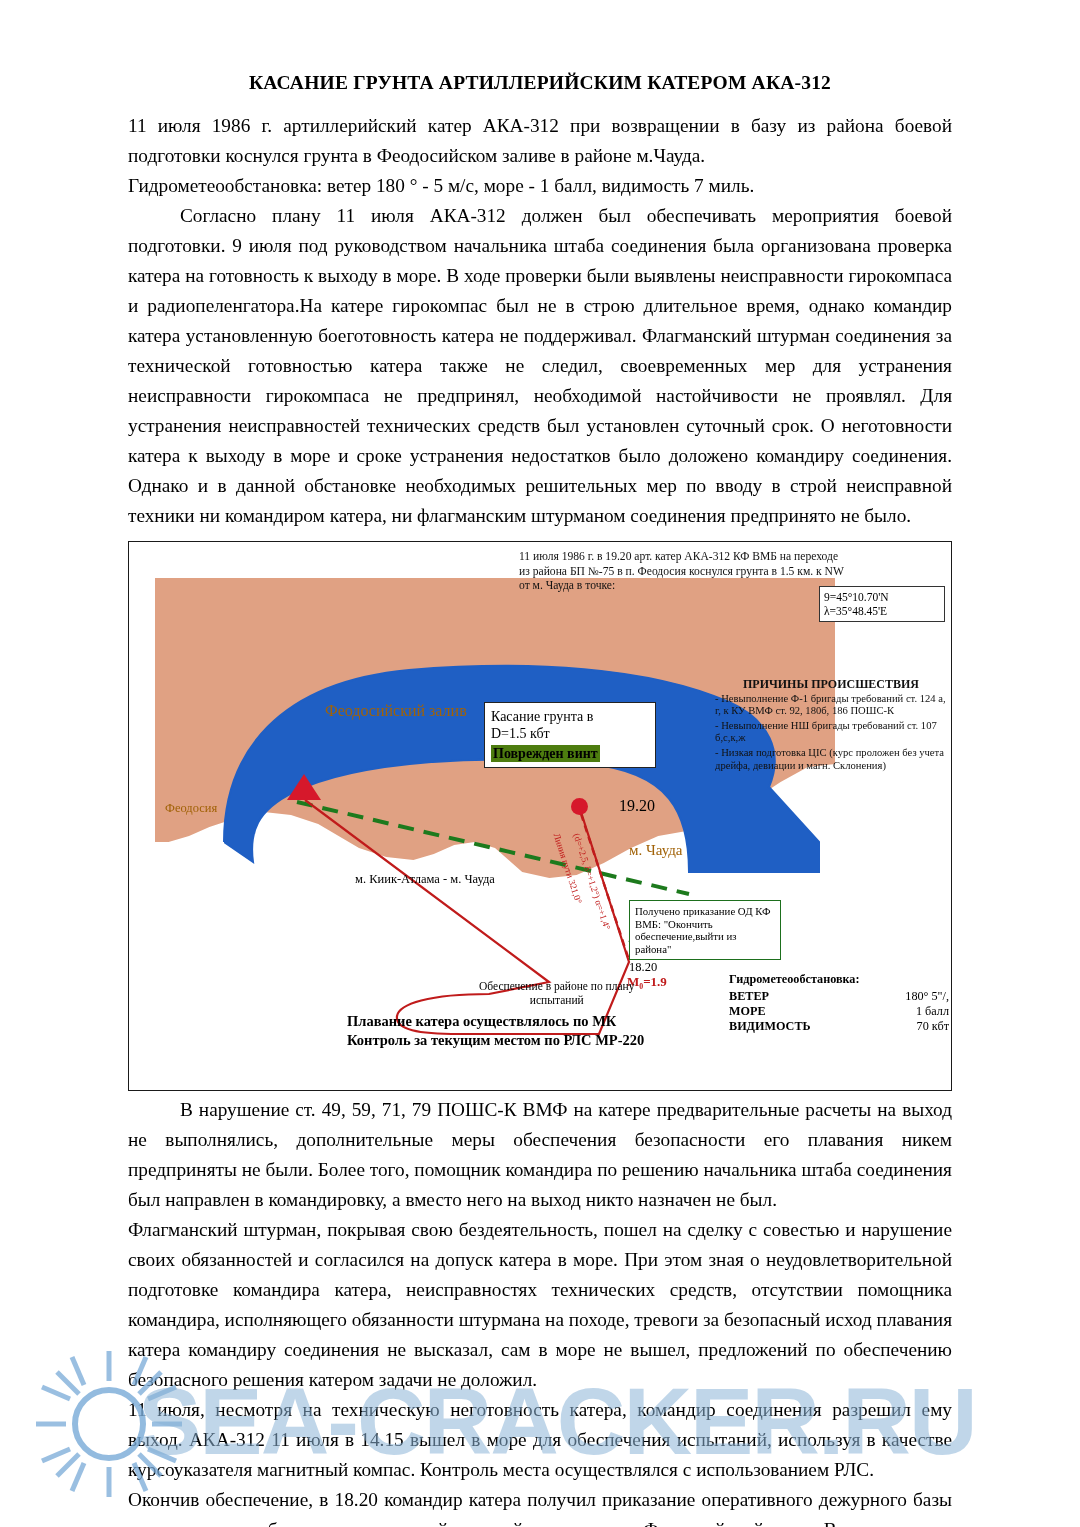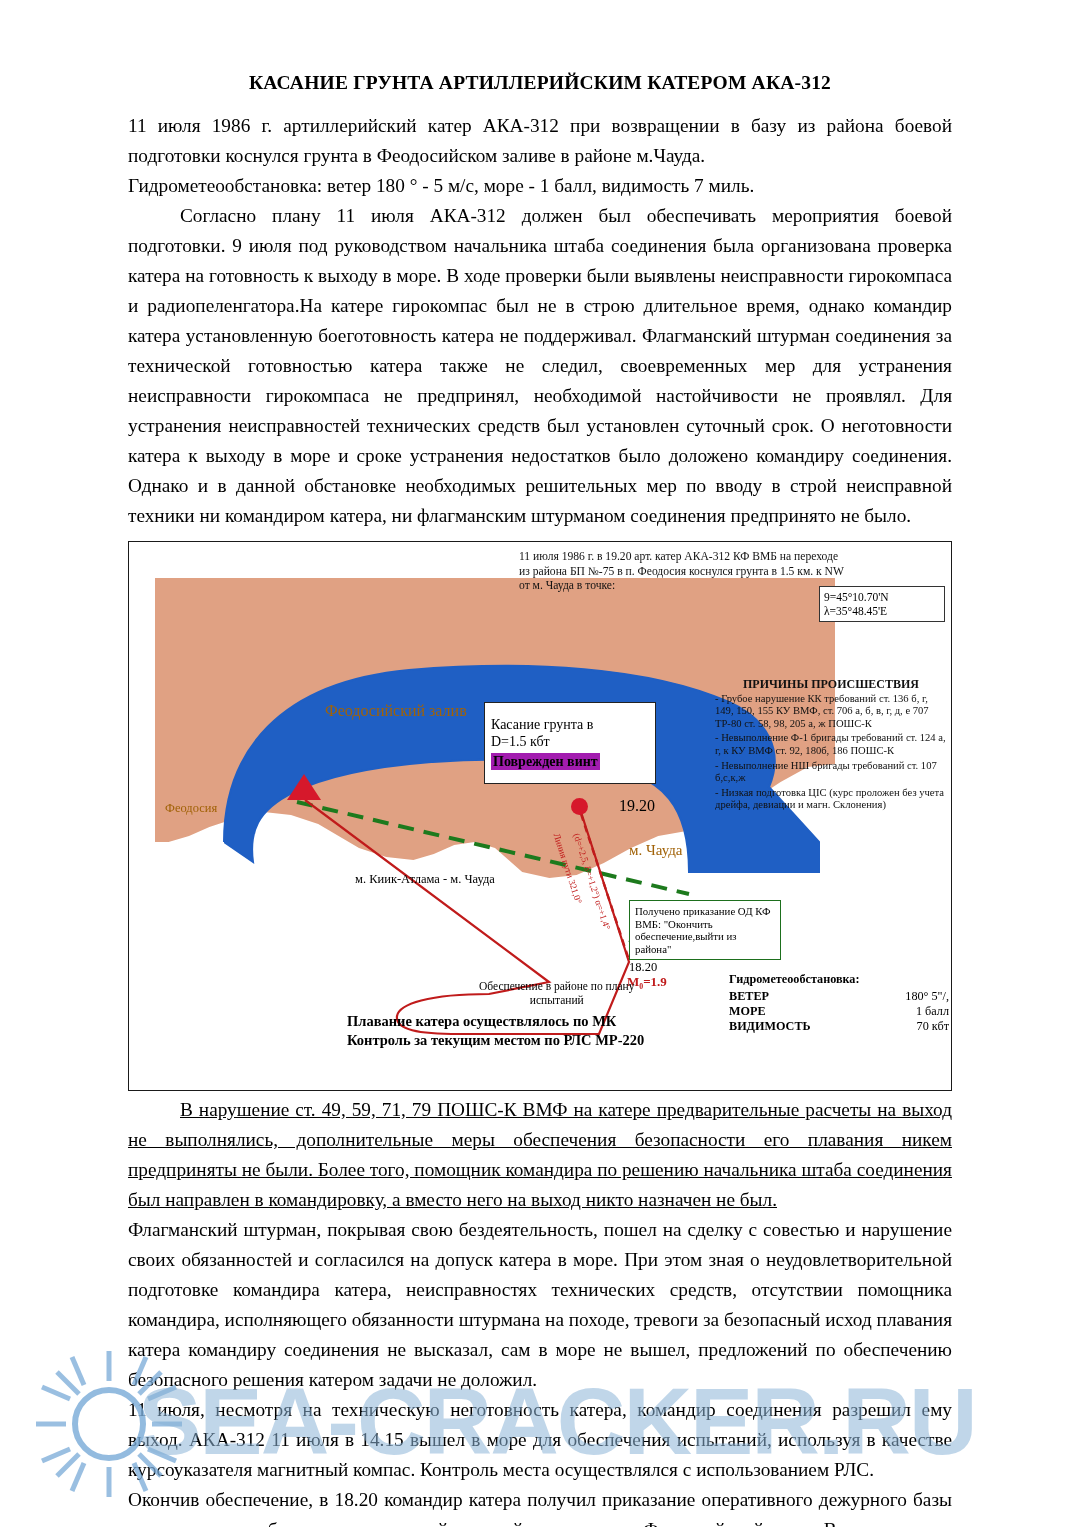--- a/index.html
+++ b/index.html
@@ -32,21 +32,21 @@
   }
   .doc-title .line2 { display: block; }
   p.body-text {
     margin: 0;
     font-size: 19.3px;
     line-height: 30px;
     text-align: justify;
     text-justify: inter-word;
   }
   p.indent { text-indent: 52px; }
-  .after-figure { margin-top: 8px; text-decoration: underline; }
+  .after-figure { margin-top: 8px; }
 
   
   .figure {
     position: relative;
     margin: 10px 0 4px 0;
     width: 824px;
     height: 550px;
     border: 1px solid #1a1a1a;
     background: #ffffff;
     box-sizing: border-box;
@@ -111,28 +111,28 @@
     margin-bottom: 2px;
   }
   .reasons div { margin-bottom: 2px; }
 
   .touch-box {
     position: absolute;
     left: 355px; top: 160px;
     width: 158px;
     border: 1px solid #222;
     background: #fff;
-    padding: 13px 6px;
+    padding: 5px 6px;
     font-size: 14px;
     line-height: 17px;
   }
   .touch-box .dmg {
     display: inline-block;
     margin-top: 3px;
-    background: #a21caf;
+    background: #4d7c0f;
     font-weight: bold;
     padding: 0 2px;
   }
   .order-box {
     position: absolute;
     left: 500px; top: 358px;
     width: 140px;
     border: 1px solid #1d6f1d;
     background: #fff;
     padding: 4px 5px;
@@ -285,21 +285,20 @@
 
       <div class="header-note">11 июля 1986 г. в 19.20 арт. катер АКА-312 КФ ВМБ на переходе из района БП №-75 в п. Феодосия коснулся грунта в 1.5 км. к NW от м. Чауда в точке:</div>
 
       <div class="coord-box">
         <div>9=45°10.70'N</div>
         <div>λ=35°48.45'E</div>
       </div>
 
       <div class="reasons">
         <span class="rtitle">ПРИЧИНЫ ПРОИСШЕСТВИЯ</span>
-        <div>- Грубое нарушение КК требований ст. 136 б, г, 149, 150, 155 КУ ВМФ, ст. 706 а, б, в, г, д, е 707 ТР-80 ст. 58, 98, 205 а, ж ПОШС-К</div>
         <div>- Невыполнение Ф-1 бригады требований ст. 124 а, г, к КУ ВМФ ст. 92, 180б, 186 ПОШС-К</div>
         <div>- Невыполнение НШ бригады требований ст. 107 б,с,к,ж</div>
         <div>- Низкая подготовка ЦІС (курс проложен без учета дрейфа, девиации и магн. Склонения)</div>
       </div>
 
       <div class="fig-label" style="left:196px; top:160px; font-size:16px;">Феодосийский залив</div>
       <div class="fig-label" style="left:36px; top:259px; font-size:12.5px;">Феодосия</div>
       <div class="fig-label" style="left:500px; top:300px; font-size:15px;">м. Чауда</div>
 
       <div class="dash-label">м. Киик-Атлама - м. Чауда</div>

